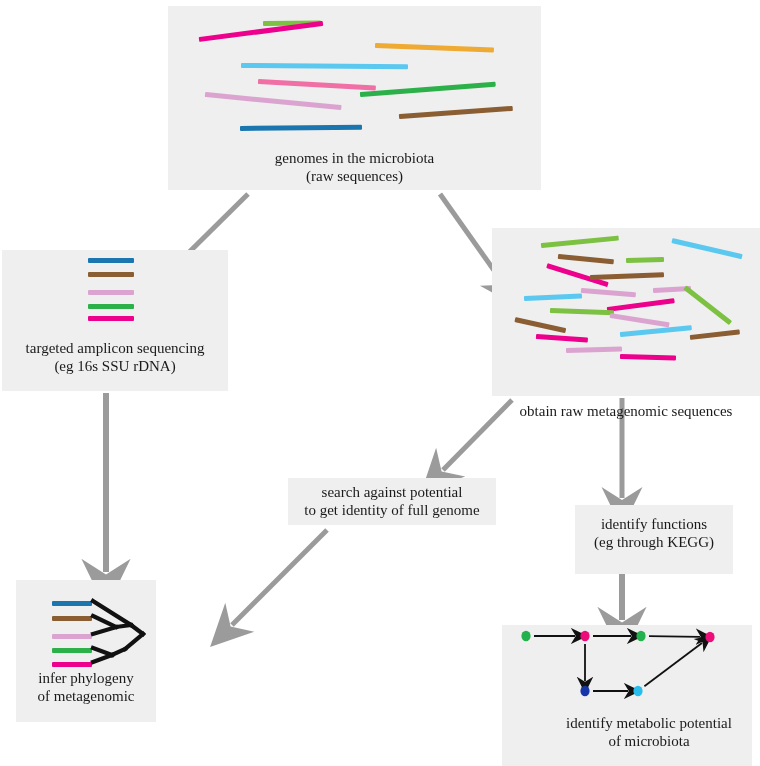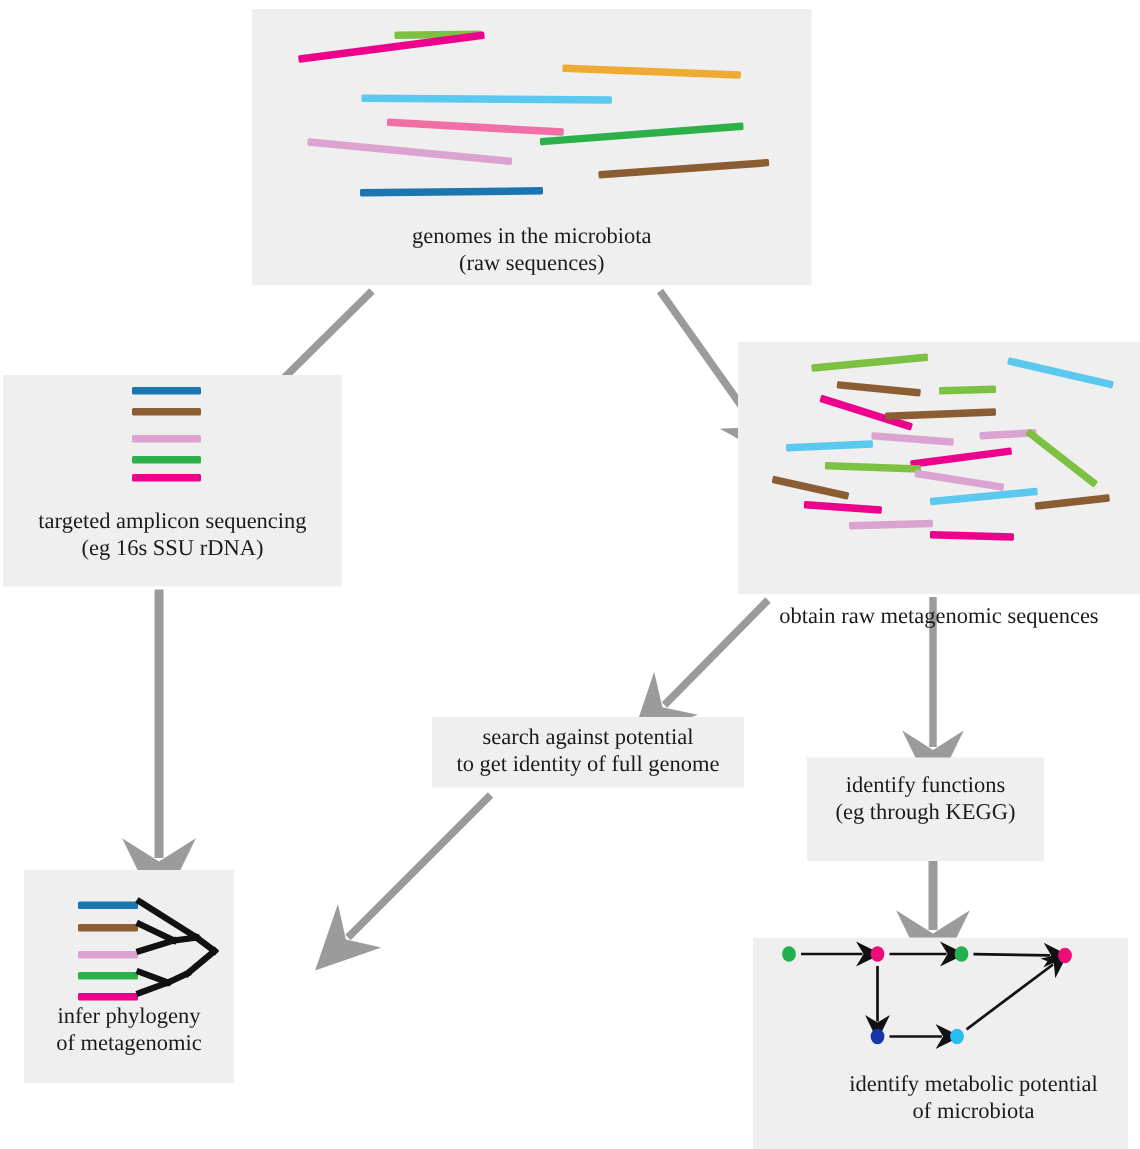--- a/index.html
+++ b/index.html
@@ -100,21 +100,21 @@
 
   <div class="panel" style="left:492px; top:228px; width:268px; height:168px;">
     <div class="panel-caption" style="top:142px;margin-top:33px;">obtain raw metagenomic sequences</div>
   </div>
 
   <div class="panel" style="left:288px; top:478px; width:208px; height:47px;">
     <div class="panel-caption" style="top:6px;">search against potential
 to get identity of full genome</div>
   </div>
 
-  <div class="panel" style="left:538px; top:505px; width:158px; height:69px;">
+  <div class="panel" style="left:575px; top:505px; width:158px; height:69px;">
     <div class="panel-caption" style="top:11px;">identify functions
 (eg through KEGG)</div>
   </div>
 
   <div class="panel" style="left:16px; top:580px; width:140px; height:142px;">
     <div class="panel-caption" style="top:90px;">infer phylogeny
 of metagenomic</div>
   </div>
 
   <div class="panel" style="left:502px; top:625px; width:250px; height:141px;">

